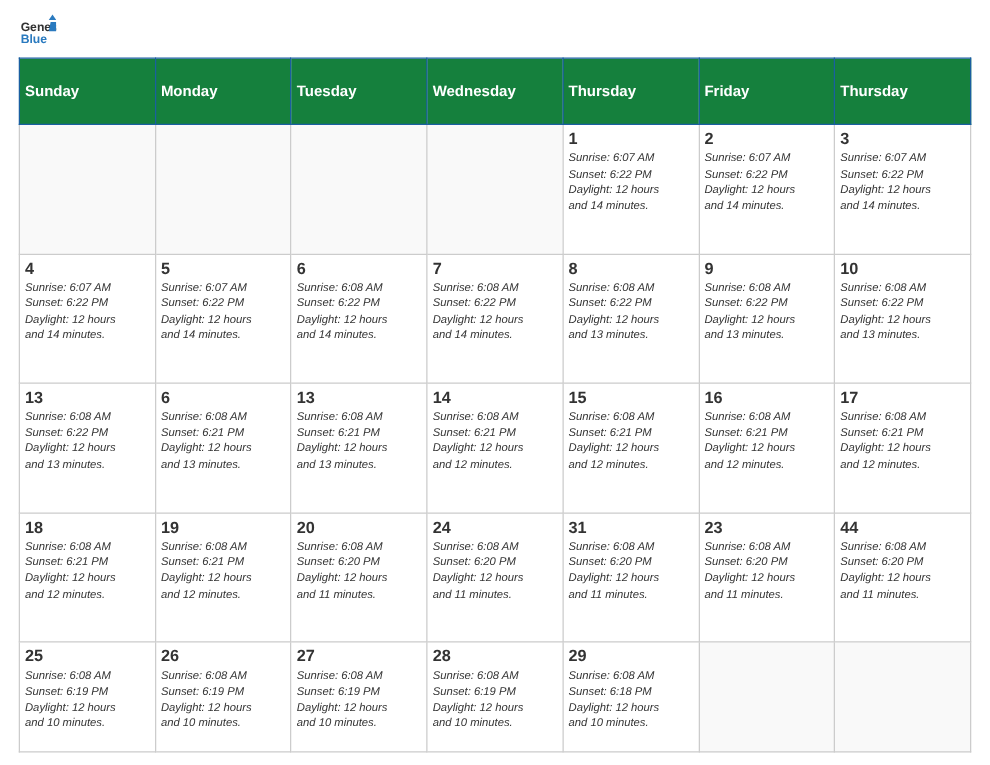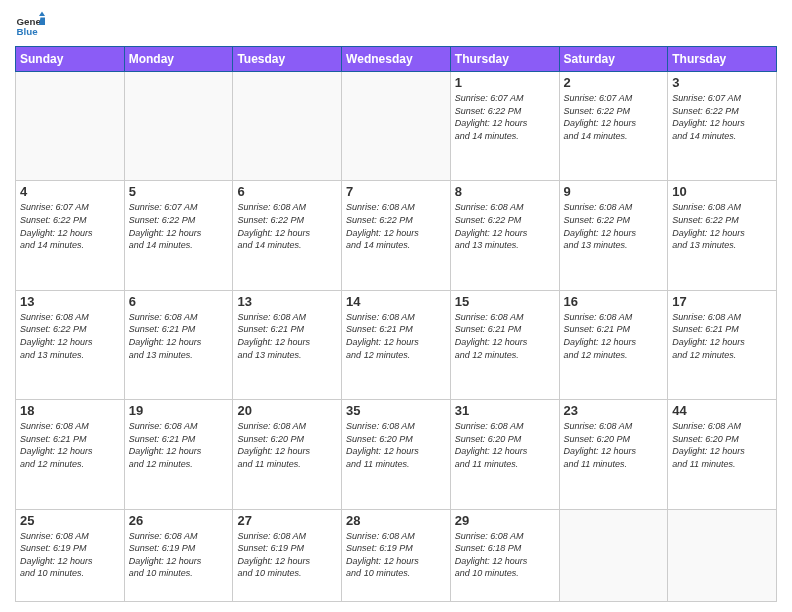--- a/index.html
+++ b/index.html
@@ -46,25 +46,25 @@
       color: #555;
     }
     .calendar {
       flex: 1;
       border: 1px solid #ccc;
       border-collapse: collapse;
       width: 100%;
       table-layout: fixed;
     }
     .calendar th {
-      background-color: #8b5cf6;
+      background-color: #15803d;
       color: #fff;
       font-size: 12px;
       font-weight: bold;
-      padding: 5px 4px;
+      padding: 19px 4px;
       text-align: left;
       border: 1px solid #1a5fa0;
     }
     .calendar td {
       vertical-align: top;
       border: 1px solid #ccc;
       padding: 3px 4px;
       font-size: 9.5px;
       color: #333;
       background: #fff;
@@ -112,21 +112,21 @@
   </div>
 
   <table class="calendar">
     <thead>
       <tr>
       <th>Sunday</th>
           <th>Monday</th>
           <th>Tuesday</th>
           <th>Wednesday</th>
           <th>Thursday</th>
-          <th>Saturday</th>
+          <th>Friday</th>
           <th>Thursday</th>
         </tr>
     </thead>
     <tbody id="calendar-body">
     <tr class="week-row">
           <td class="empty"></td>
           <td class="empty"></td>
           <td class="empty"></td>
           <td class="empty"></td>
           <td>
@@ -269,21 +269,21 @@
 and 12 minutes.</div>
           </td>
           <td>
             <span class="day-number">20</span>
             <div class="day-info" style="white-space: pre-line;">Sunrise: 6:08 AM
 Sunset: 6:20 PM
 Daylight: 12 hours
 and 11 minutes.</div>
           </td>
           <td>
-            <span class="day-number">35</span>
+            <span class="day-number">24</span>
             <div class="day-info" style="white-space: pre-line;">Sunrise: 6:08 AM
 Sunset: 6:20 PM
 Daylight: 12 hours
 and 11 minutes.</div>
           </td>
           <td>
             <span class="day-number">31</span>
             <div class="day-info" style="white-space: pre-line;">Sunrise: 6:08 AM
 Sunset: 6:20 PM
 Daylight: 12 hours

